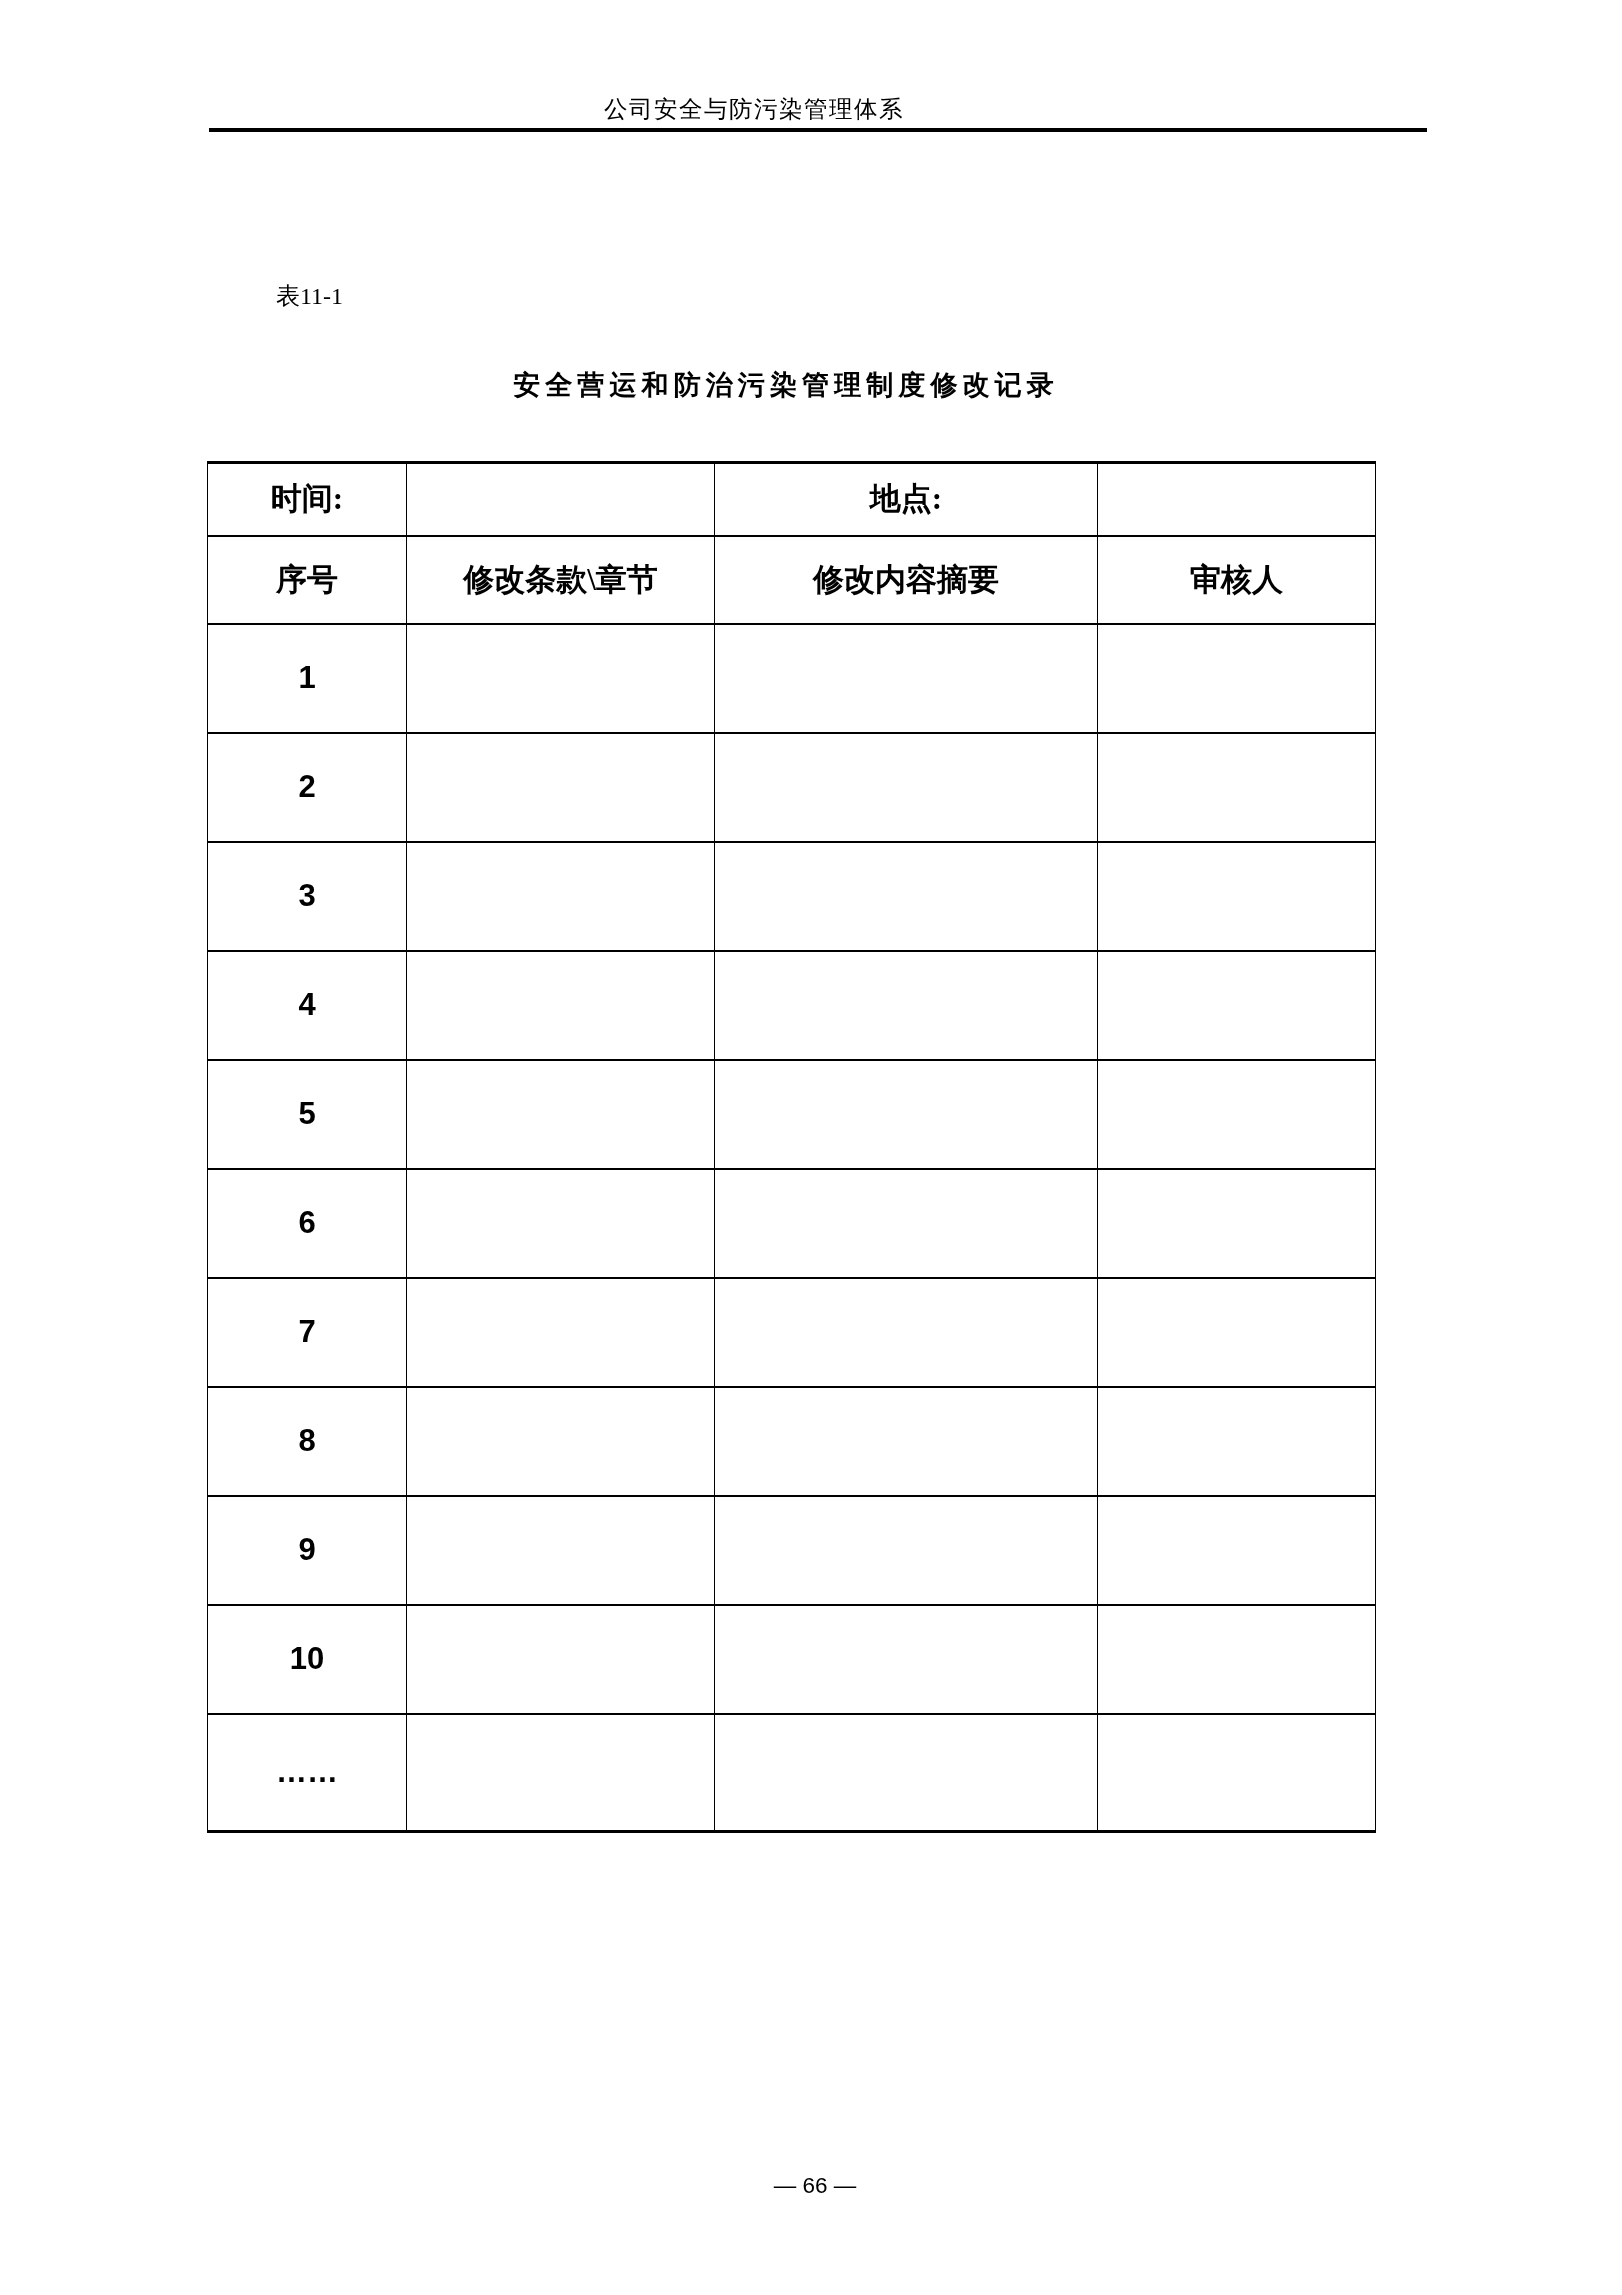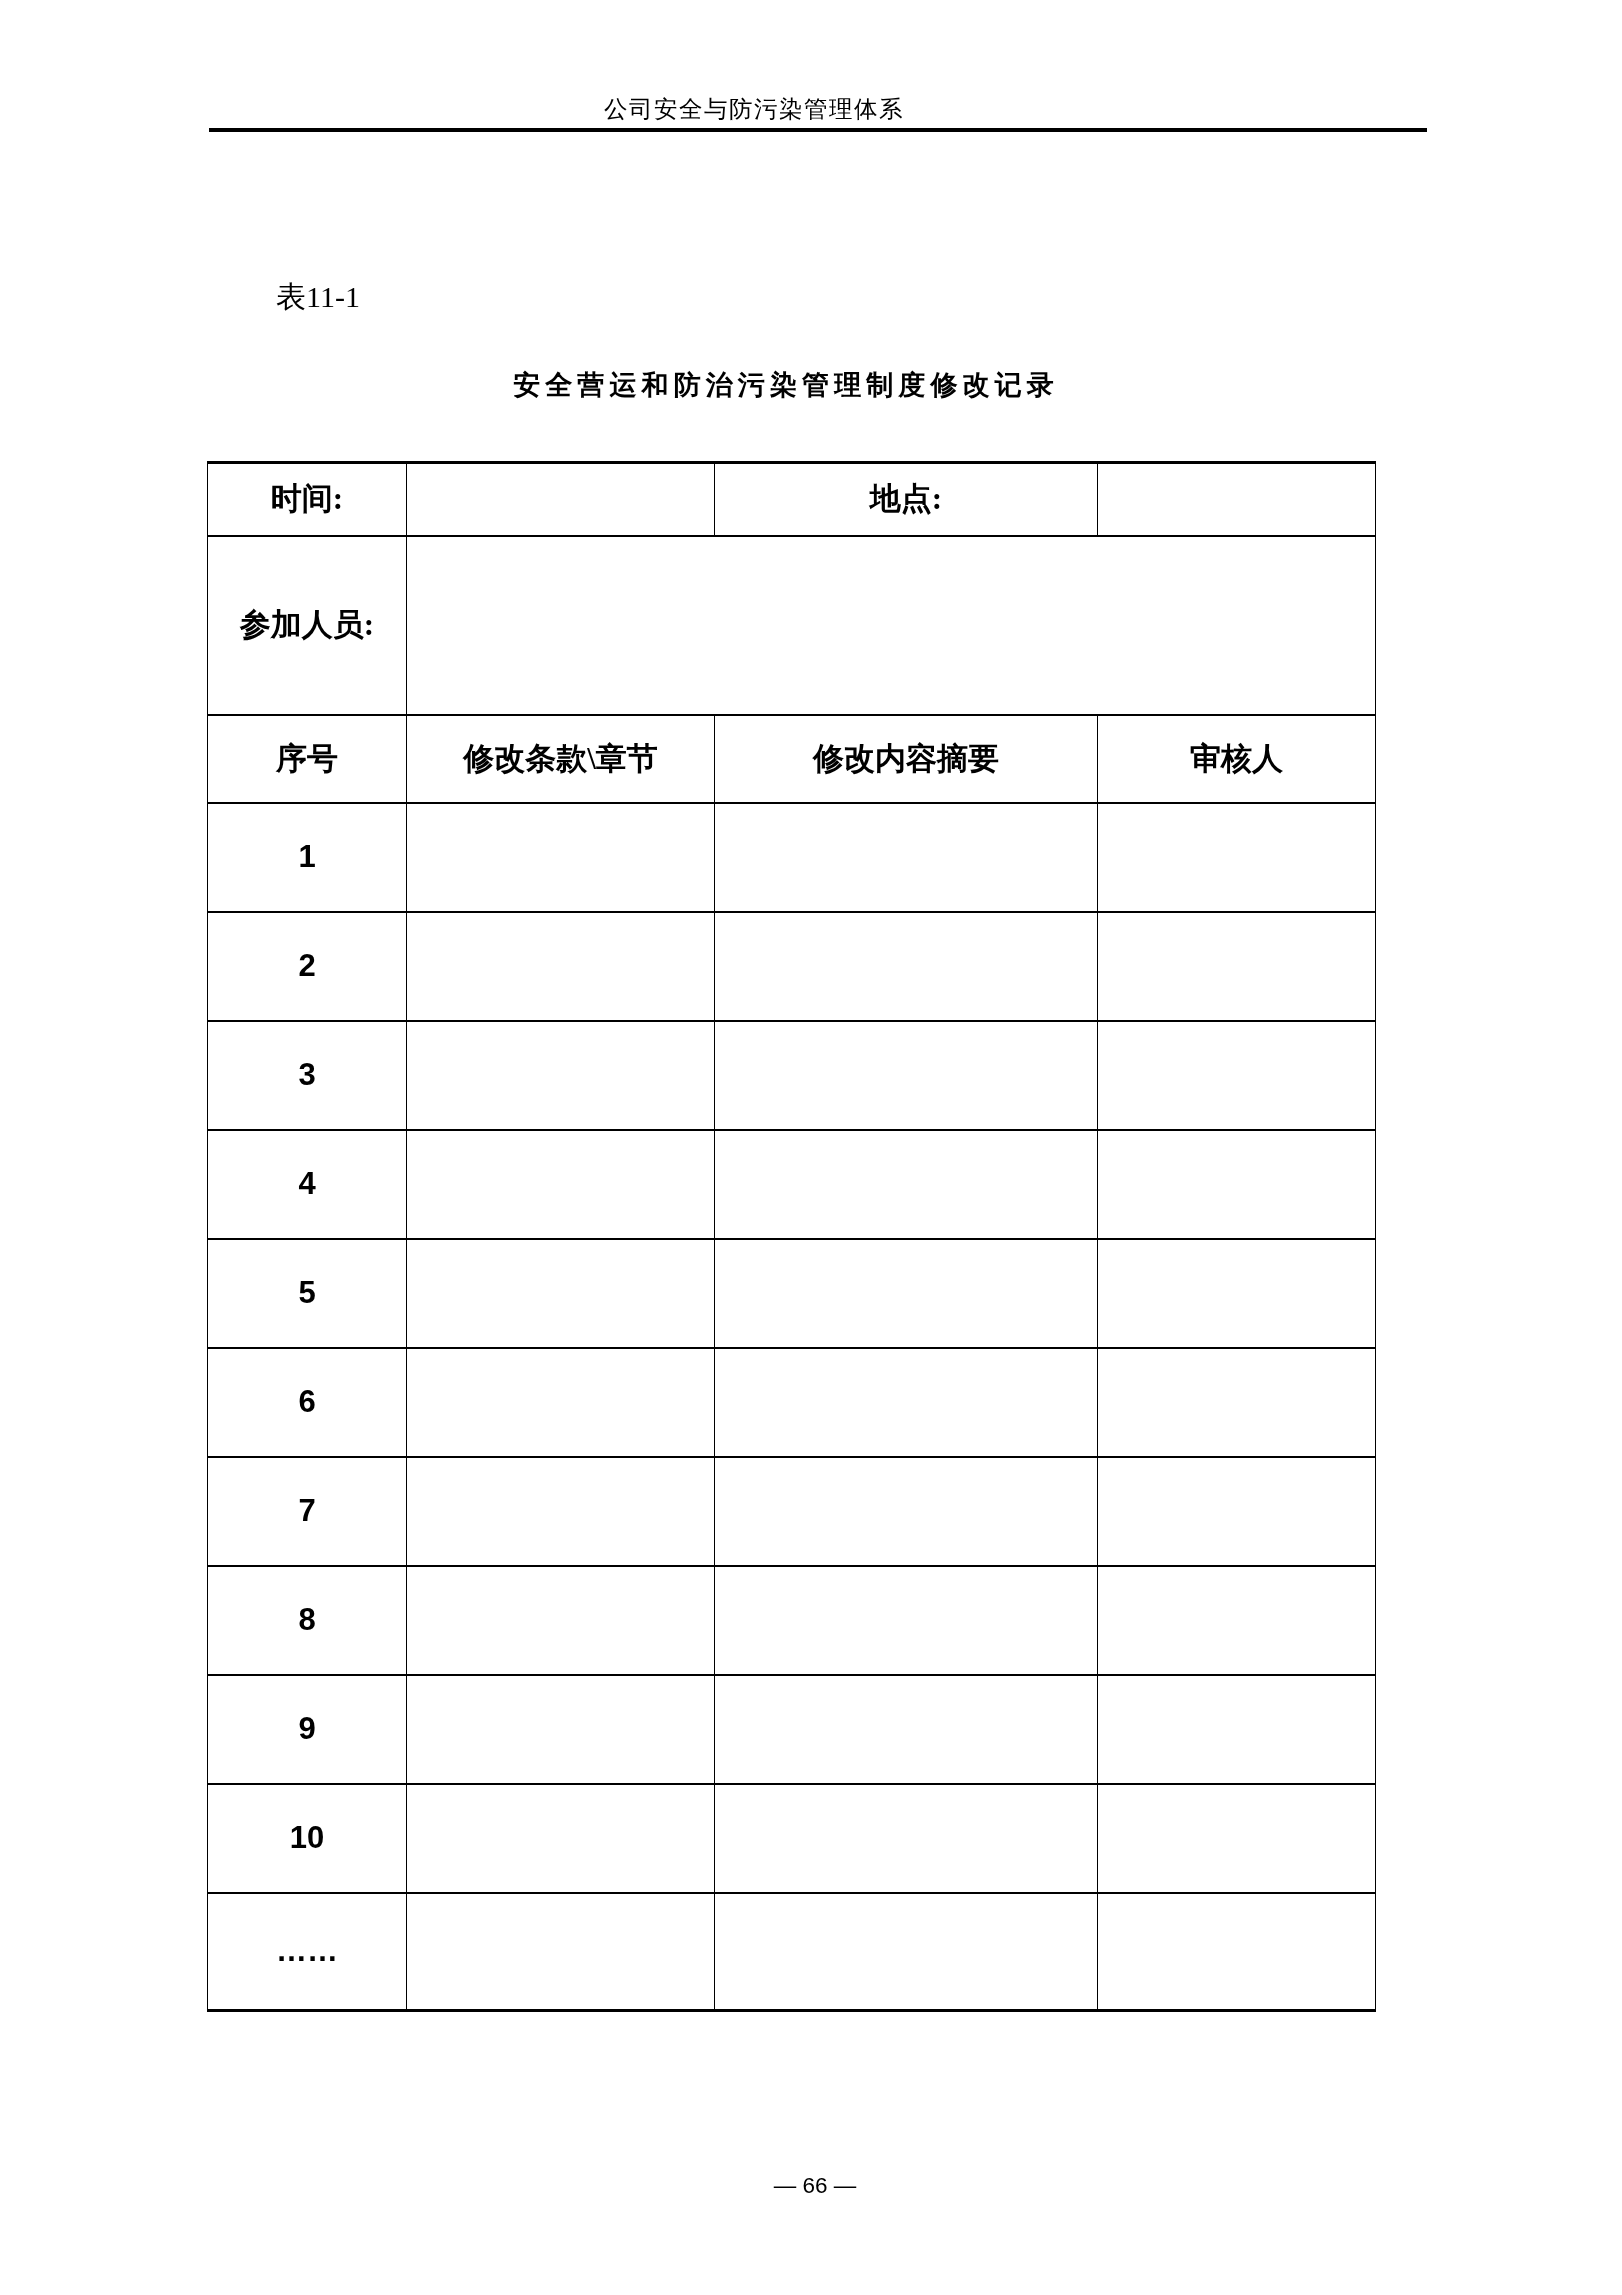--- a/index.html
+++ b/index.html
@@ -31,21 +31,21 @@
     left: 209px;
     top: 128px;
     width: 1218px;
     height: 3.6px;
     background: #000000;
   }
   .table-label {
     position: absolute;
     left: 276px;
     top: 280px;
-    font-size: 30px;
+    font-size: 24px;
     line-height: 33px;
     white-space: nowrap;
   }
   .doc-title {
     position: absolute;
     left: 786px;
     top: 361px;
     transform: translateX(-50%);
     margin: 0;
     font-size: 27px;
@@ -117,24 +117,20 @@
       <col style="width:383px">
       <col style="width:278px">
     </colgroup>
     <tbody>
       <tr class="h-time">
         <td>时间:</td>
         <td></td>
         <td>地点:</td>
         <td></td>
       </tr>
-      <tr class="h-part">
-        <td>参加人员:</td>
-        <td colspan="3"></td>
-      </tr>
       <tr class="h-head">
         <td>序号</td>
         <td>修改条款\章节</td>
         <td>修改内容摘要</td>
         <td>审核人</td>
       </tr>
       <tr class="h-row">
         <td class="num">1</td>
         <td></td>
         <td></td>

